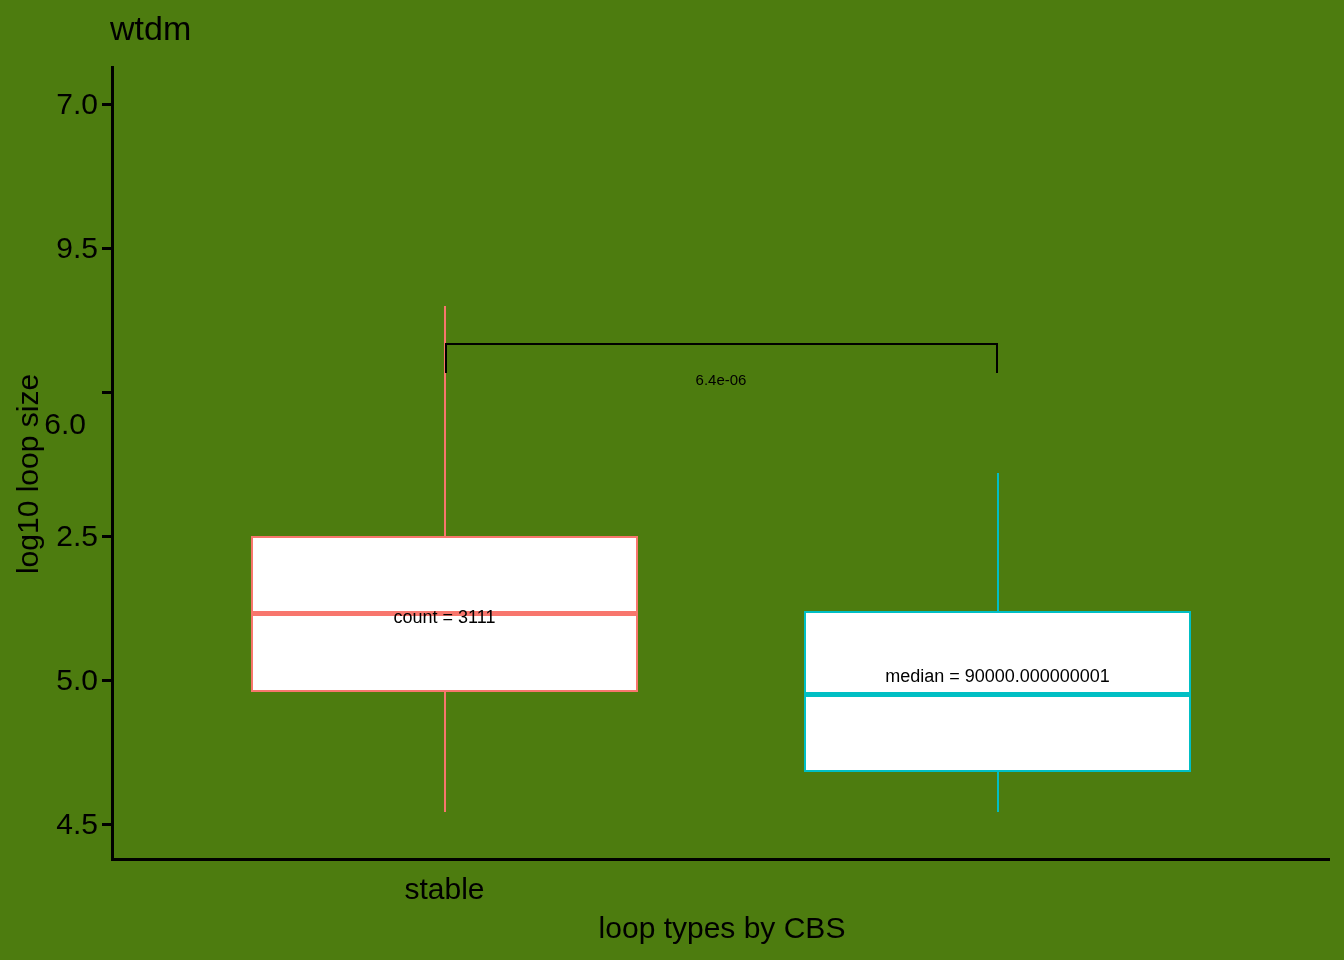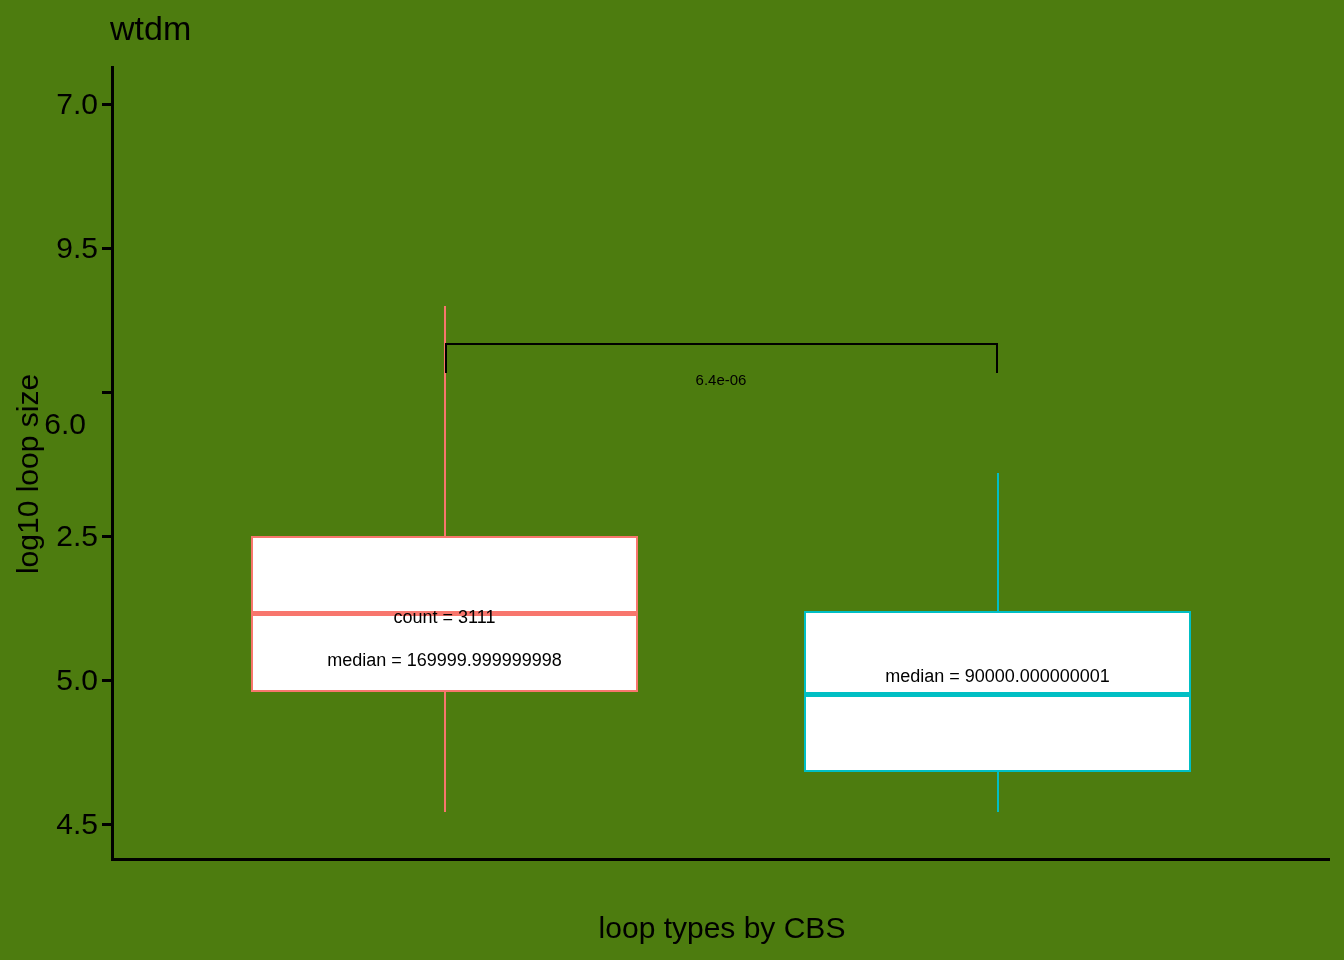--- a/index.html
+++ b/index.html
@@ -99,25 +99,25 @@
       <div class="tick-label" style="position: absolute; left: 18px; top: 518px; width: 80px;">2.5</div>
       <div class="tick-mark" style="position: absolute; left: 102px; top: 678.5px; width: 9px; height: 3px; background: rgb(0, 0, 0);"></div>
       <div class="tick-label" style="position: absolute; left: 18px; top: 662px; width: 80px;">5.0</div>
       <div class="tick-mark" style="position: absolute; left: 102px; top: 822.5px; width: 9px; height: 3px; background: rgb(0, 0, 0);"></div>
       <div class="tick-label" style="position: absolute; left: 18px; top: 806px; width: 80px;">4.5</div>
       <div class="line-v" style="position: absolute; left: 443.5px; top: 305.6px; width: 2px; height: 230.4px; background: rgb(248, 118, 109);"></div>
       <div class="line-v" style="position: absolute; left: 443.5px; top: 691.52px; width: 2px; height: 120.96px; background: rgb(248, 118, 109);"></div>
       <div class="box" style="position: absolute; left: 251px; top: 536px; width: 383px; height: 151.52px; border: 2px solid rgb(248, 118, 109);"></div>
       <div class="line-h" style="position: absolute; left: 251px; top: 611.26px; width: 387px; height: 5px; background: rgb(248, 118, 109);"></div>
       <div class="annotation" style="position: absolute; left: 194.5px; top: 600.64px; width: 500px;">count = 3111</div>
-      <div class="annotation" style="position: absolute; left: 194.5px; top: 643.84px; width: 500px;">median = 169999.999999998</div>
       <div class="line-v" style="position: absolute; left: 996.5px; top: 472.64px; width: 2px; height: 138.24px; background: rgb(0, 191, 196);"></div>
       <div class="line-v" style="position: absolute; left: 996.5px; top: 772.16px; width: 2px; height: 40.32px; background: rgb(0, 191, 196);"></div>
       <div class="box" style="position: absolute; left: 804px; top: 610.88px; width: 383px; height: 157.28px; border: 2px solid rgb(0, 191, 196);"></div>
       <div class="line-h" style="position: absolute; left: 804px; top: 691.9px; width: 387px; height: 5px; background: rgb(0, 191, 196);"></div>
       <div class="annotation" style="position: absolute; left: 747.5px; top: 660px; width: 500px;">median = 90000.000000001</div>
+      <div class="x-cat-label" style="position: absolute; left: 294.5px; top: 871px; width: 300px;">stable</div>
       <div class="line-h" style="position: absolute; left: 444.5px; top: 343.04px; width: 553px; height: 2px; background: rgb(0, 0, 0);"></div>
       <div class="line-v" style="position: absolute; left: 444.5px; top: 343.04px; width: 2px; height: 30px; background: rgb(0, 0, 0);"></div>
       <div class="line-v" style="position: absolute; left: 995.5px; top: 343.04px; width: 2px; height: 30px; background: rgb(0, 0, 0);"></div>
       <div class="pvalue" style="position: absolute; left: 621px; top: 338px; width: 200px; margin-top: 32px;">6.4e-06</div>
     </div>
 
 </div>
 
 </body></html>

